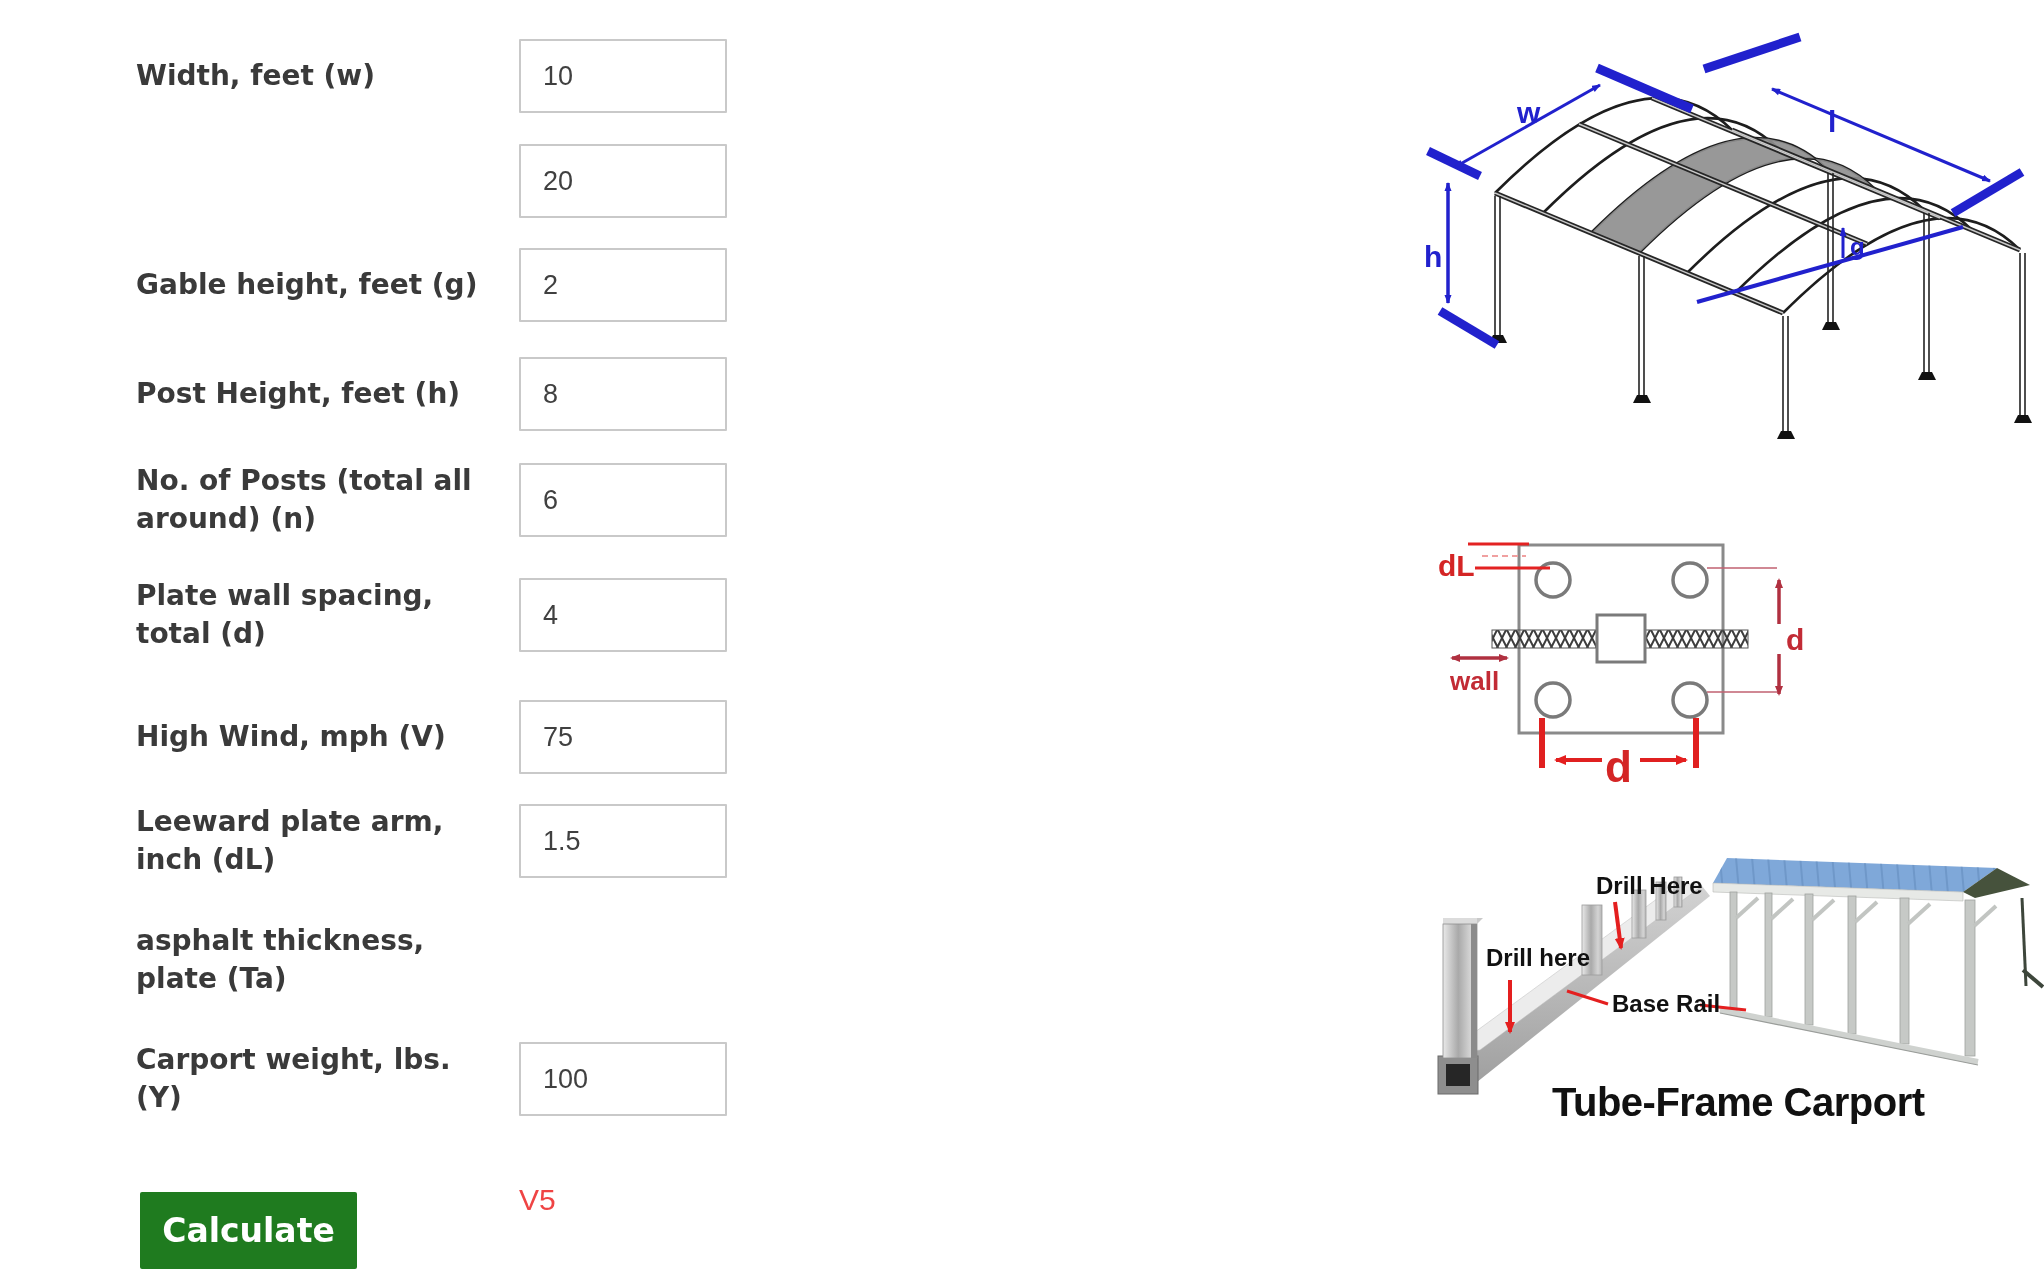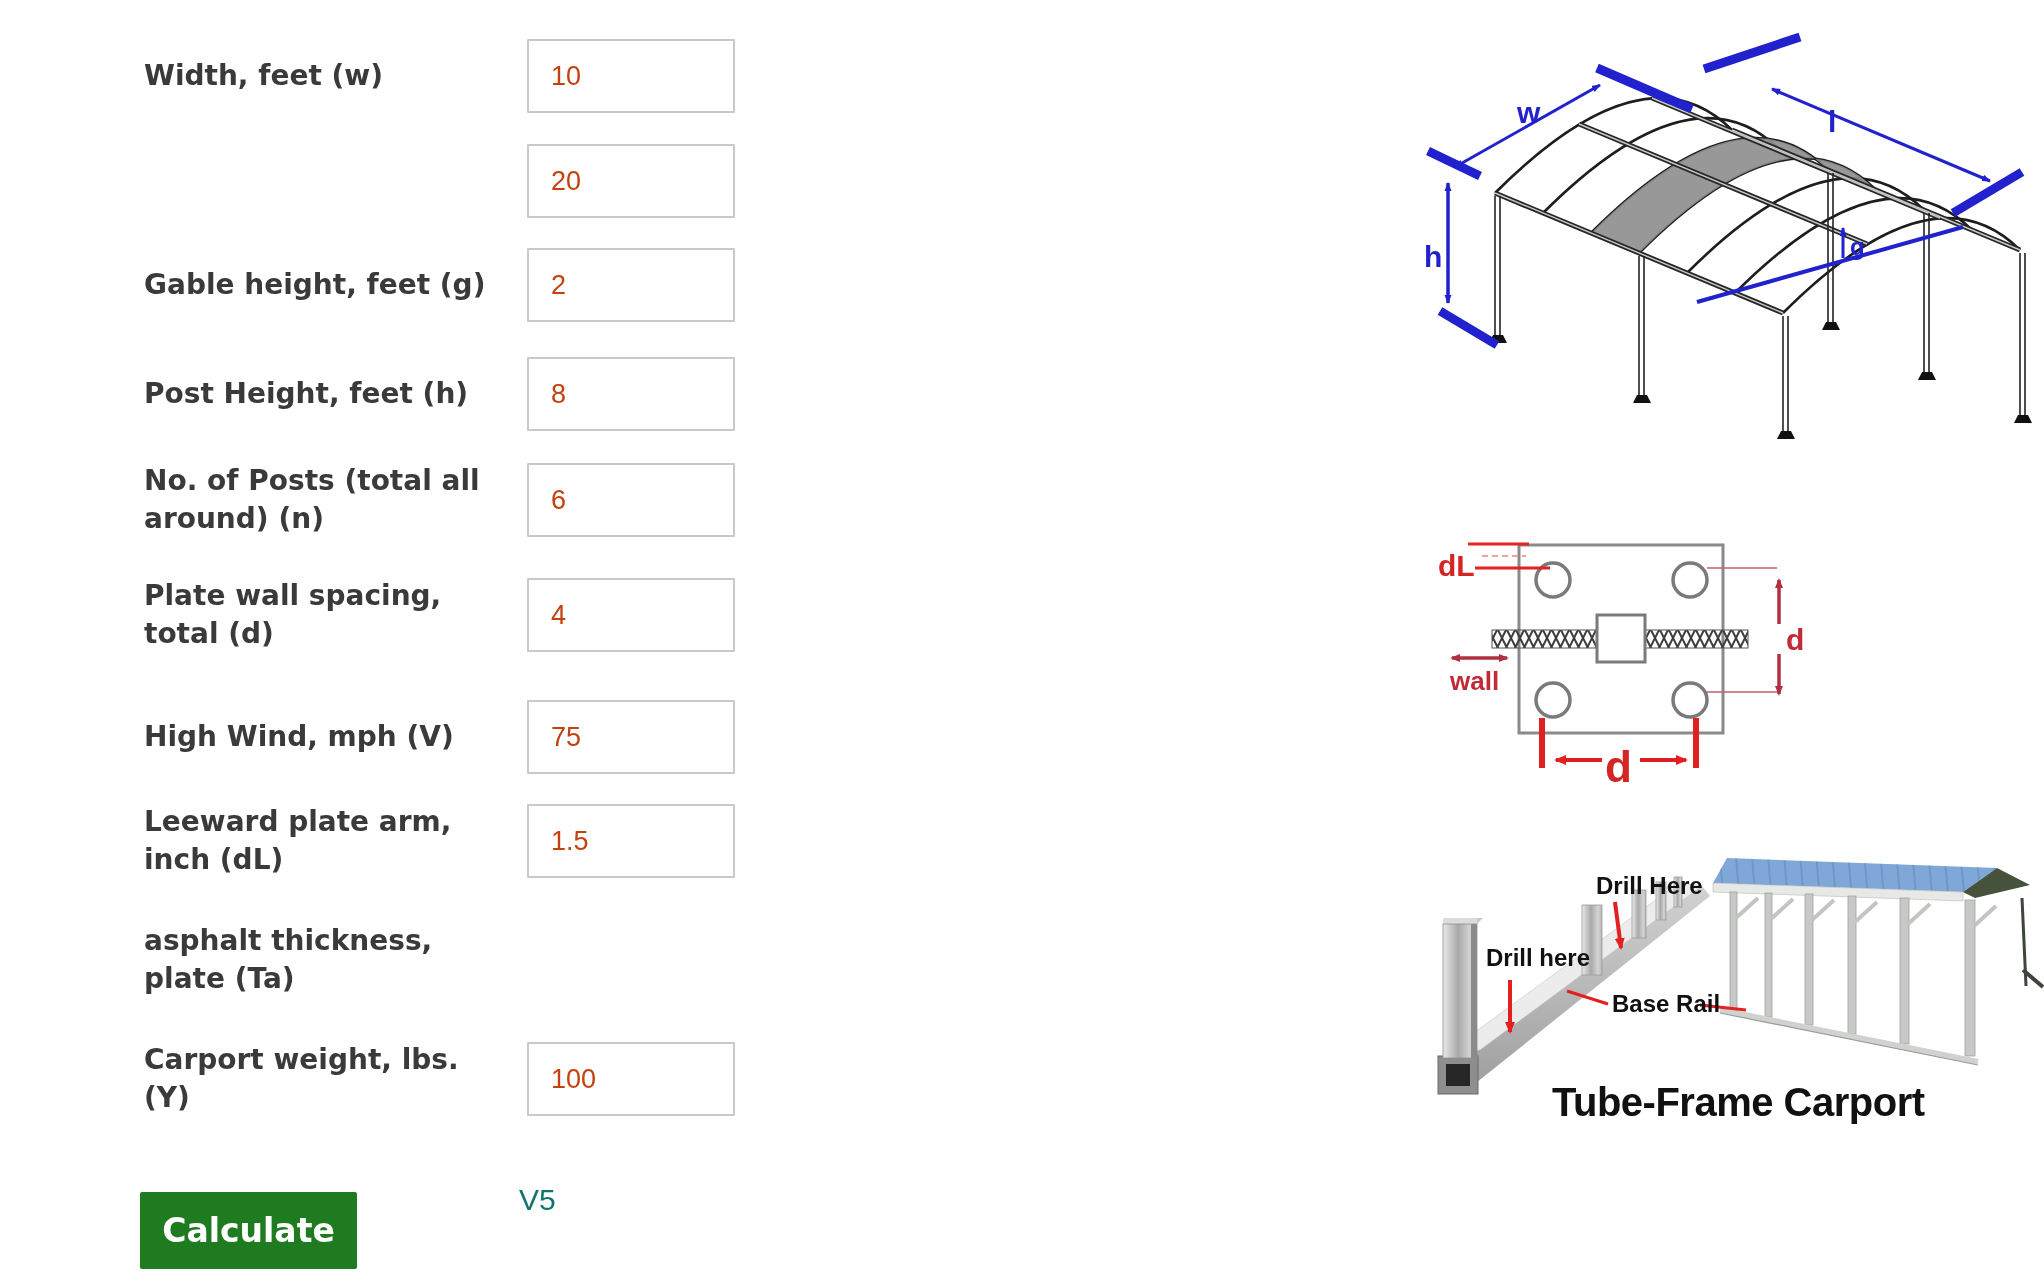--- a/index.html
+++ b/index.html
@@ -1,36 +1,36 @@
 <!DOCTYPE html>
 <html><head>
 <meta charset="utf-8">
 <style>
   * { margin:0; padding:0; box-sizing:border-box; }
   html,body { width:2044px; height:1284px; background:#ffffff; overflow:hidden;
               font-family:"Liberation Sans", sans-serif; position:relative; }
 
   
   .form-row { position:absolute; left:136px; width:600px; height:74px;
-              display:flex; align-items:center;margin-left:8px; }
+              display:flex; align-items:center; }
   .form-label { width:375px; flex:0 0 375px; color:#3a3a3a; font-weight:bold;
                 font-size:28px; line-height:38px;
                 font-family:"DejaVu Sans","Liberation Sans",sans-serif; }
   .form-label span { display:block; }
   .form-input { position:absolute; left:383px; top:0; width:208px; height:74px;
                 border:2px solid #c9c9c9; background:#ffffff; border-radius:1px;
-                font-size:27px; color:#c2410c; padding-left:22px;
+                font-size:27px; color:#404040; padding-left:22px;
                 font-family:"Liberation Sans",sans-serif; outline:none; }
 
   .calc-btn { position:absolute; left:140px; top:1161px; width:217px; height:77px;
               background:#1f7b1f; color:#ffffff; border:none; border-radius:2px;
               font-size:33px; font-weight:bold; cursor:pointer;
               font-family:"DejaVu Sans","Liberation Sans",sans-serif;margin-top:31px; }
   .version { position:absolute; left:519px; top:1183px; font-size:30px;
-             color:#0f766e; font-weight:500; }
+             color:#ef4444; font-weight:500; }
 
   
   .fig { position:absolute; }
   #fig-wireframe { left:1400px; top:25px;  width:644px; height:420px; }
   #fig-plate     { left:1430px; top:530px; width:390px; height:280px; }
   #fig-tube      { left:1090px; top:840px; width:954px; height:300px; }
 
   svg text { font-family:"Liberation Sans",sans-serif; }
   .dim-label  { fill:#2121cd; font-weight:bold; }
   .red-label  { fill:#d42525; font-weight:bold; }

